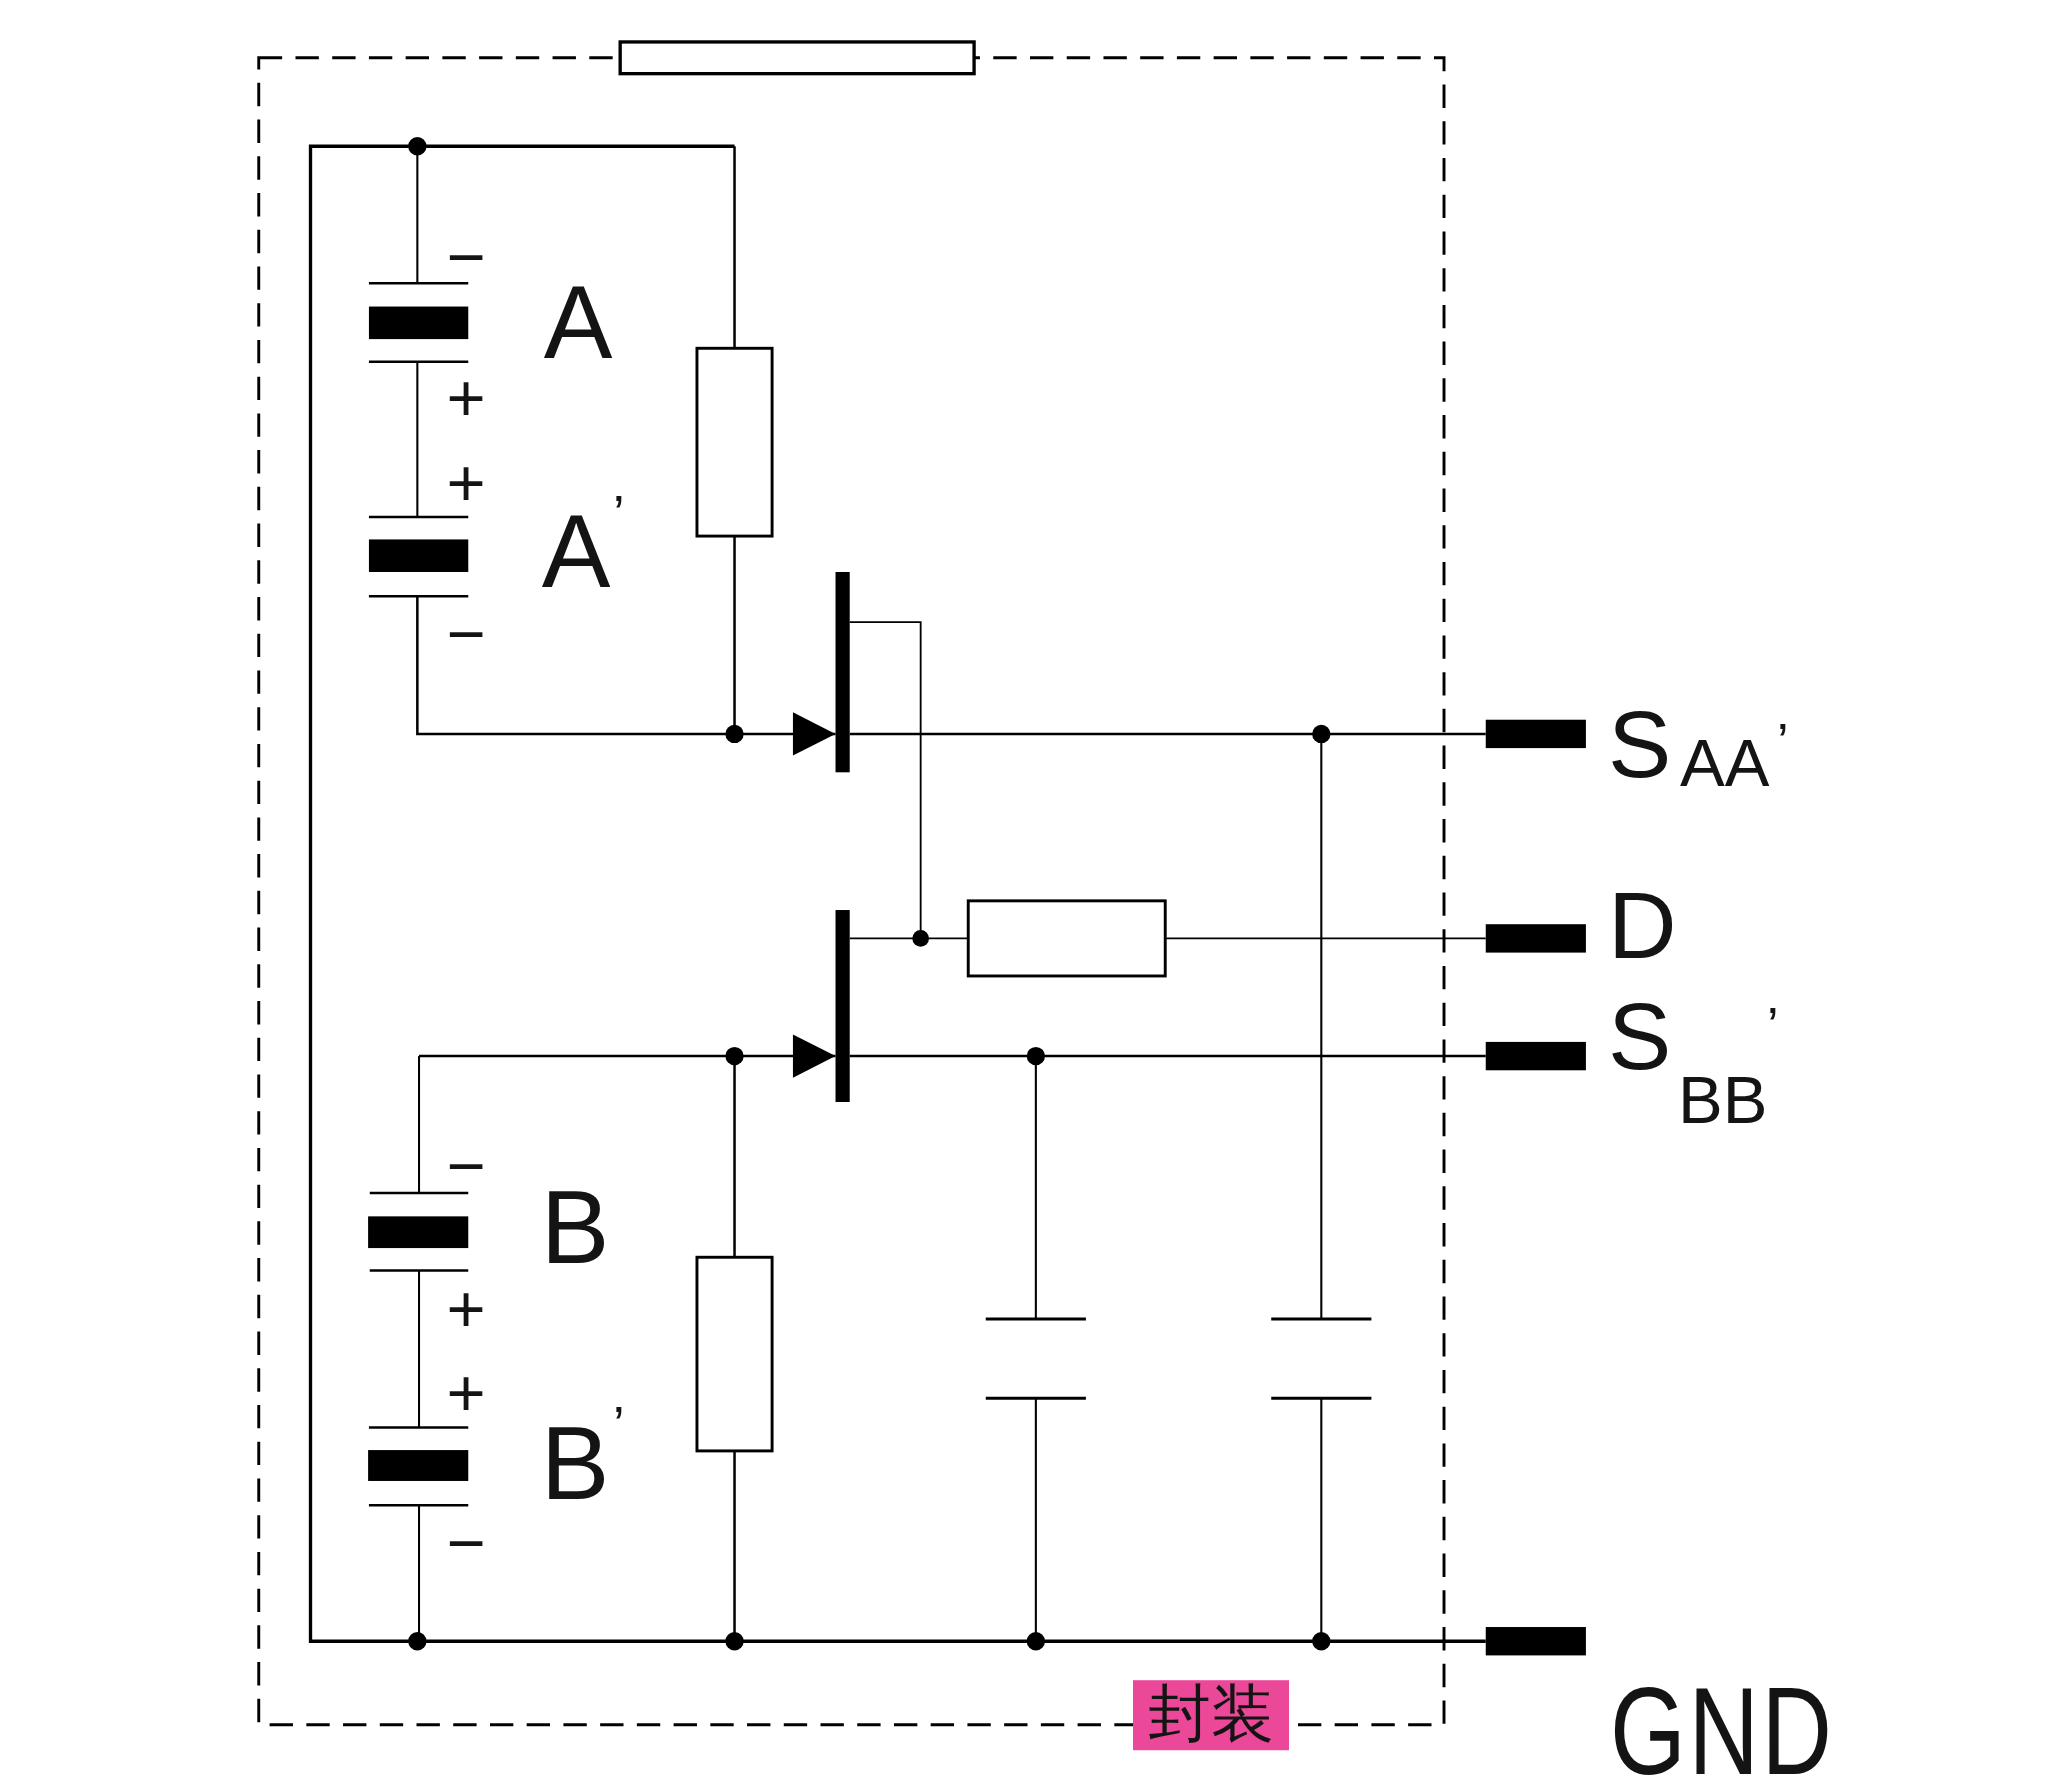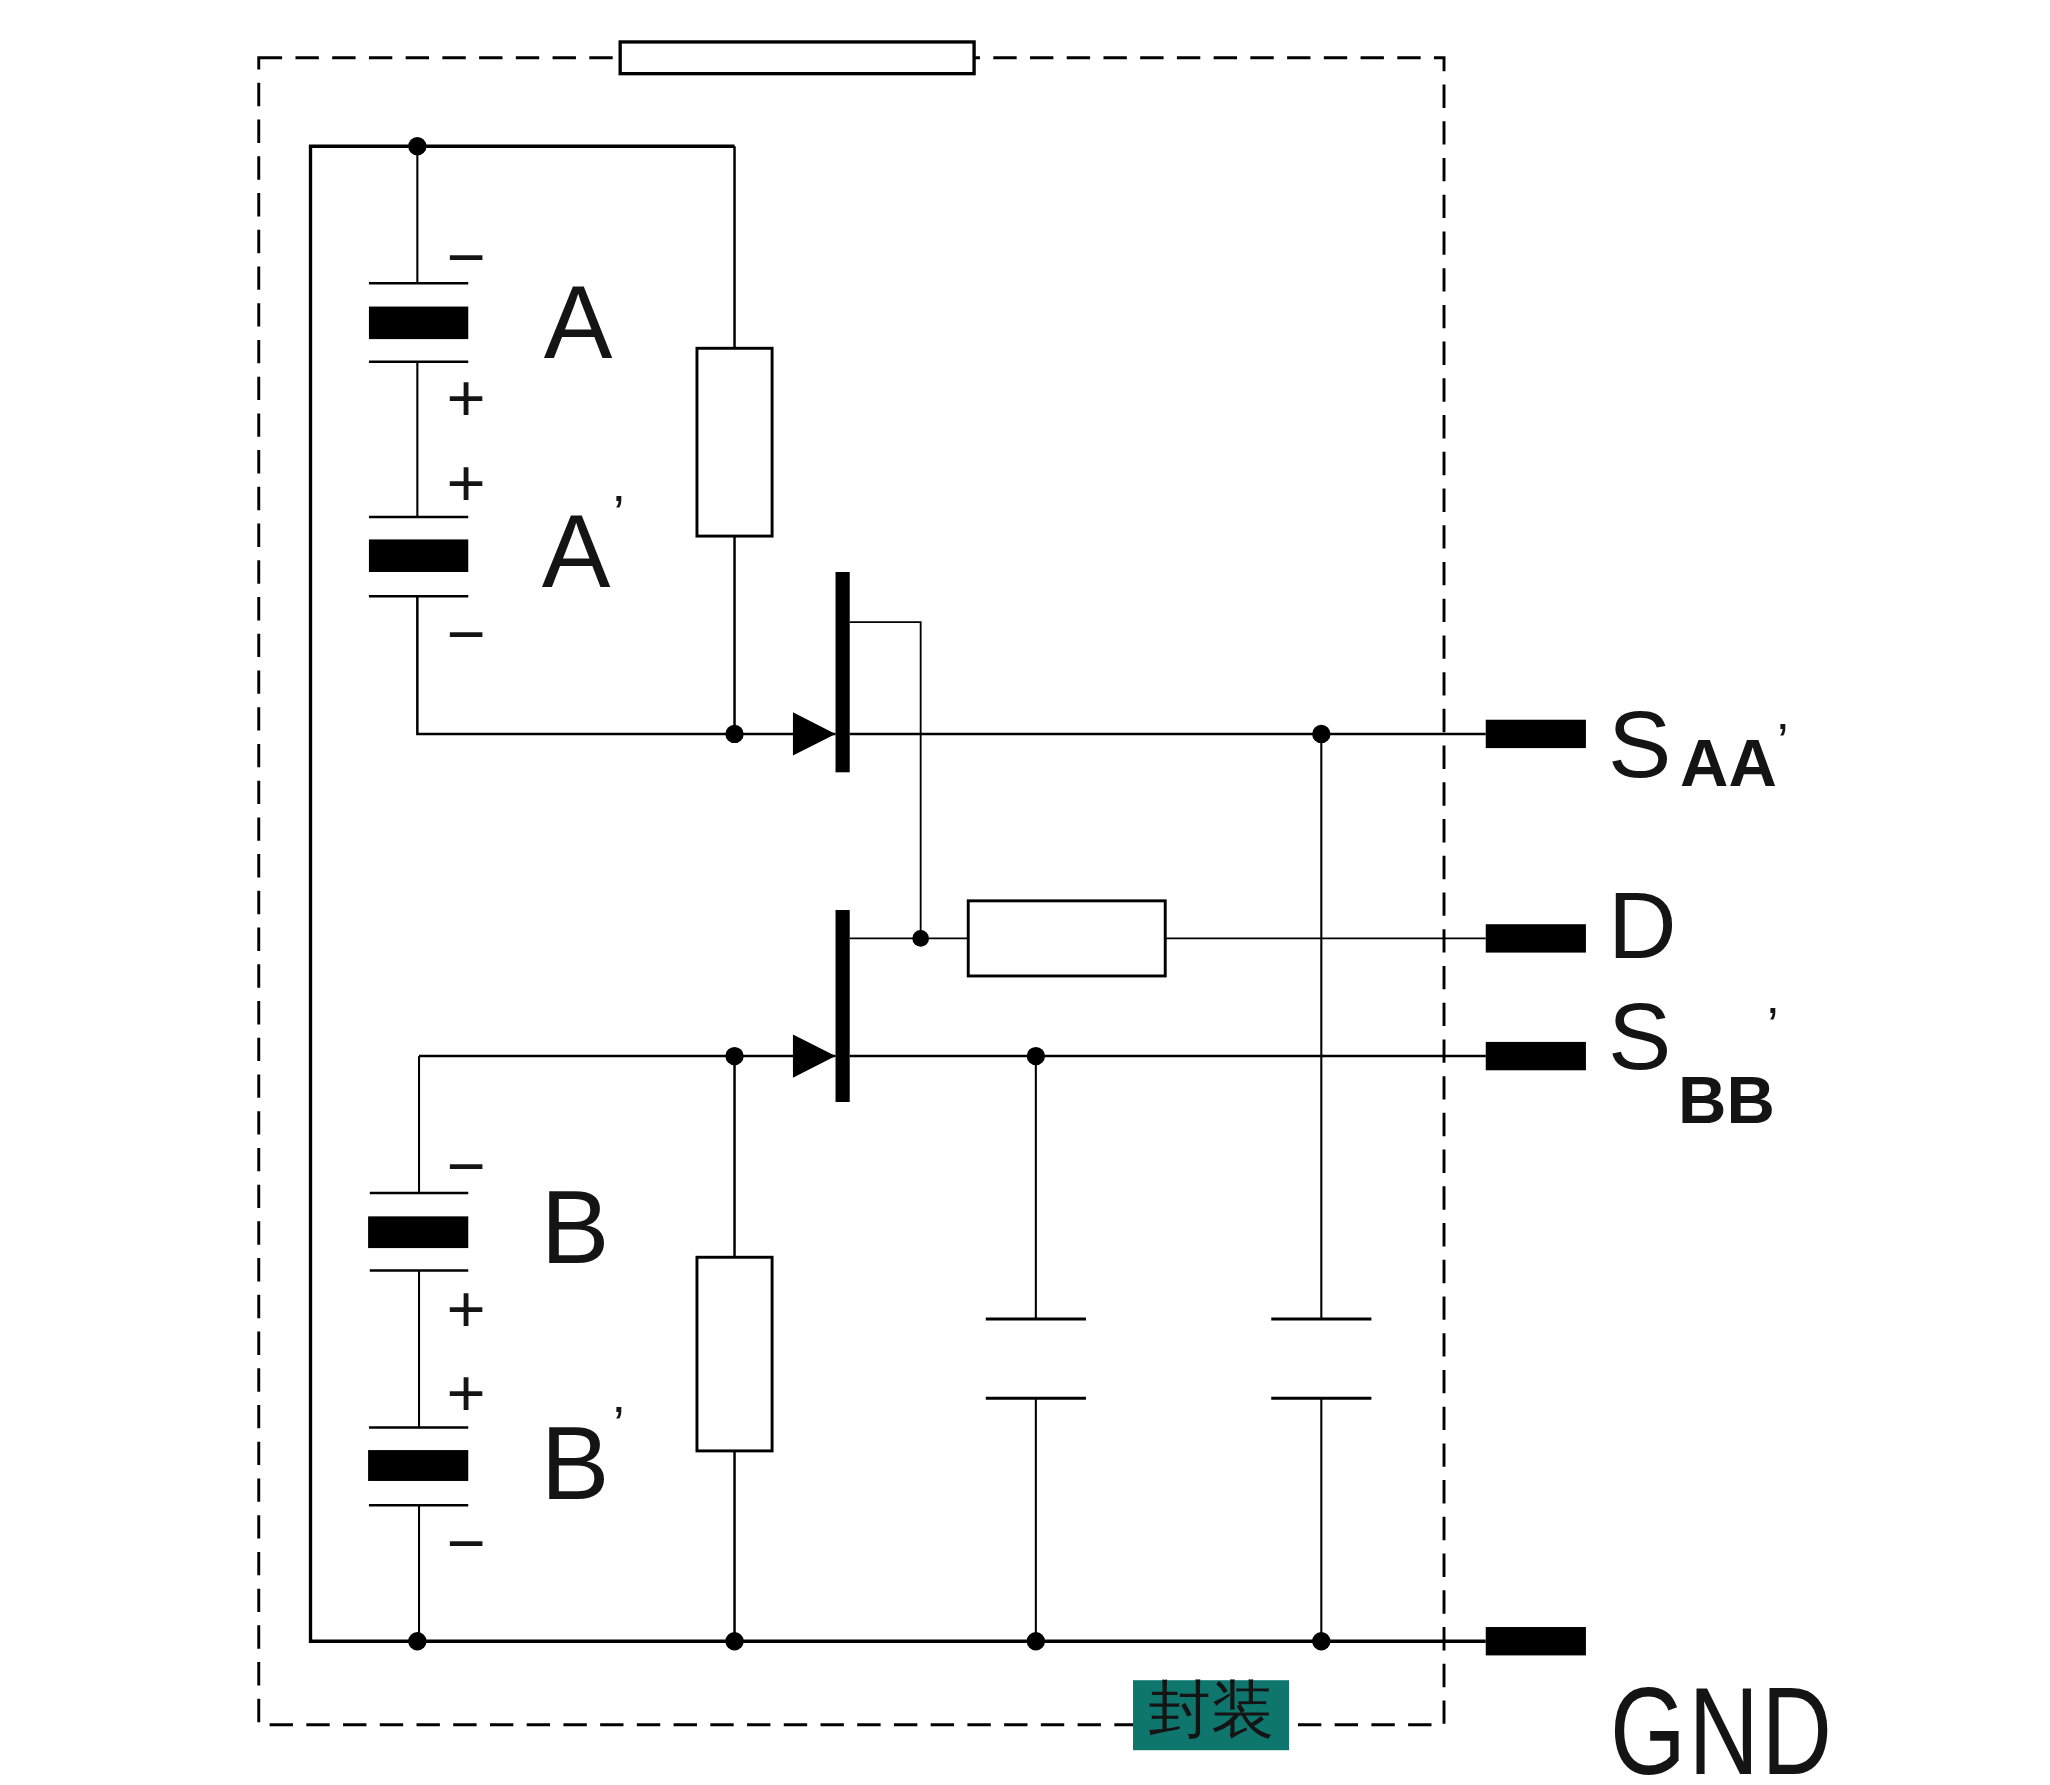--- a/index.html
+++ b/index.html
@@ -16,26 +16,26 @@
     color:#141414;
     line-height:1;
     white-space:nowrap;
     font-family:"Liberation Sans",sans-serif;
   }
   .ctr{transform:translate(-50%,-50%);}
   .sign{font-size:67px;font-weight:400;}
   .cell-lbl{font-size:103px;}
   .prime{font-size:52px;}
   .term-base{font-size:95px;}
-  .term-sub{font-size:67px;font-weight:bold;}
+  .term-sub{font-size:67px;}
   .gnd{font-size:125px;letter-spacing:3.3px;transform:scaleX(0.78);transform-origin:left top;}
   .pkg{
-    font-family:Liberation Mono, monospace;
+    font-family:Liberation Serif, serif;
     font-size:63px;
-    background:#0f766e;
+    background:#ec4899;
     padding:3.3px 15px;
   }
 </style>
 </head>
 <body>
 
 <div id="canvas">
 
   <svg width="2050" height="1785" viewBox="0 0 2456 2138">
 

